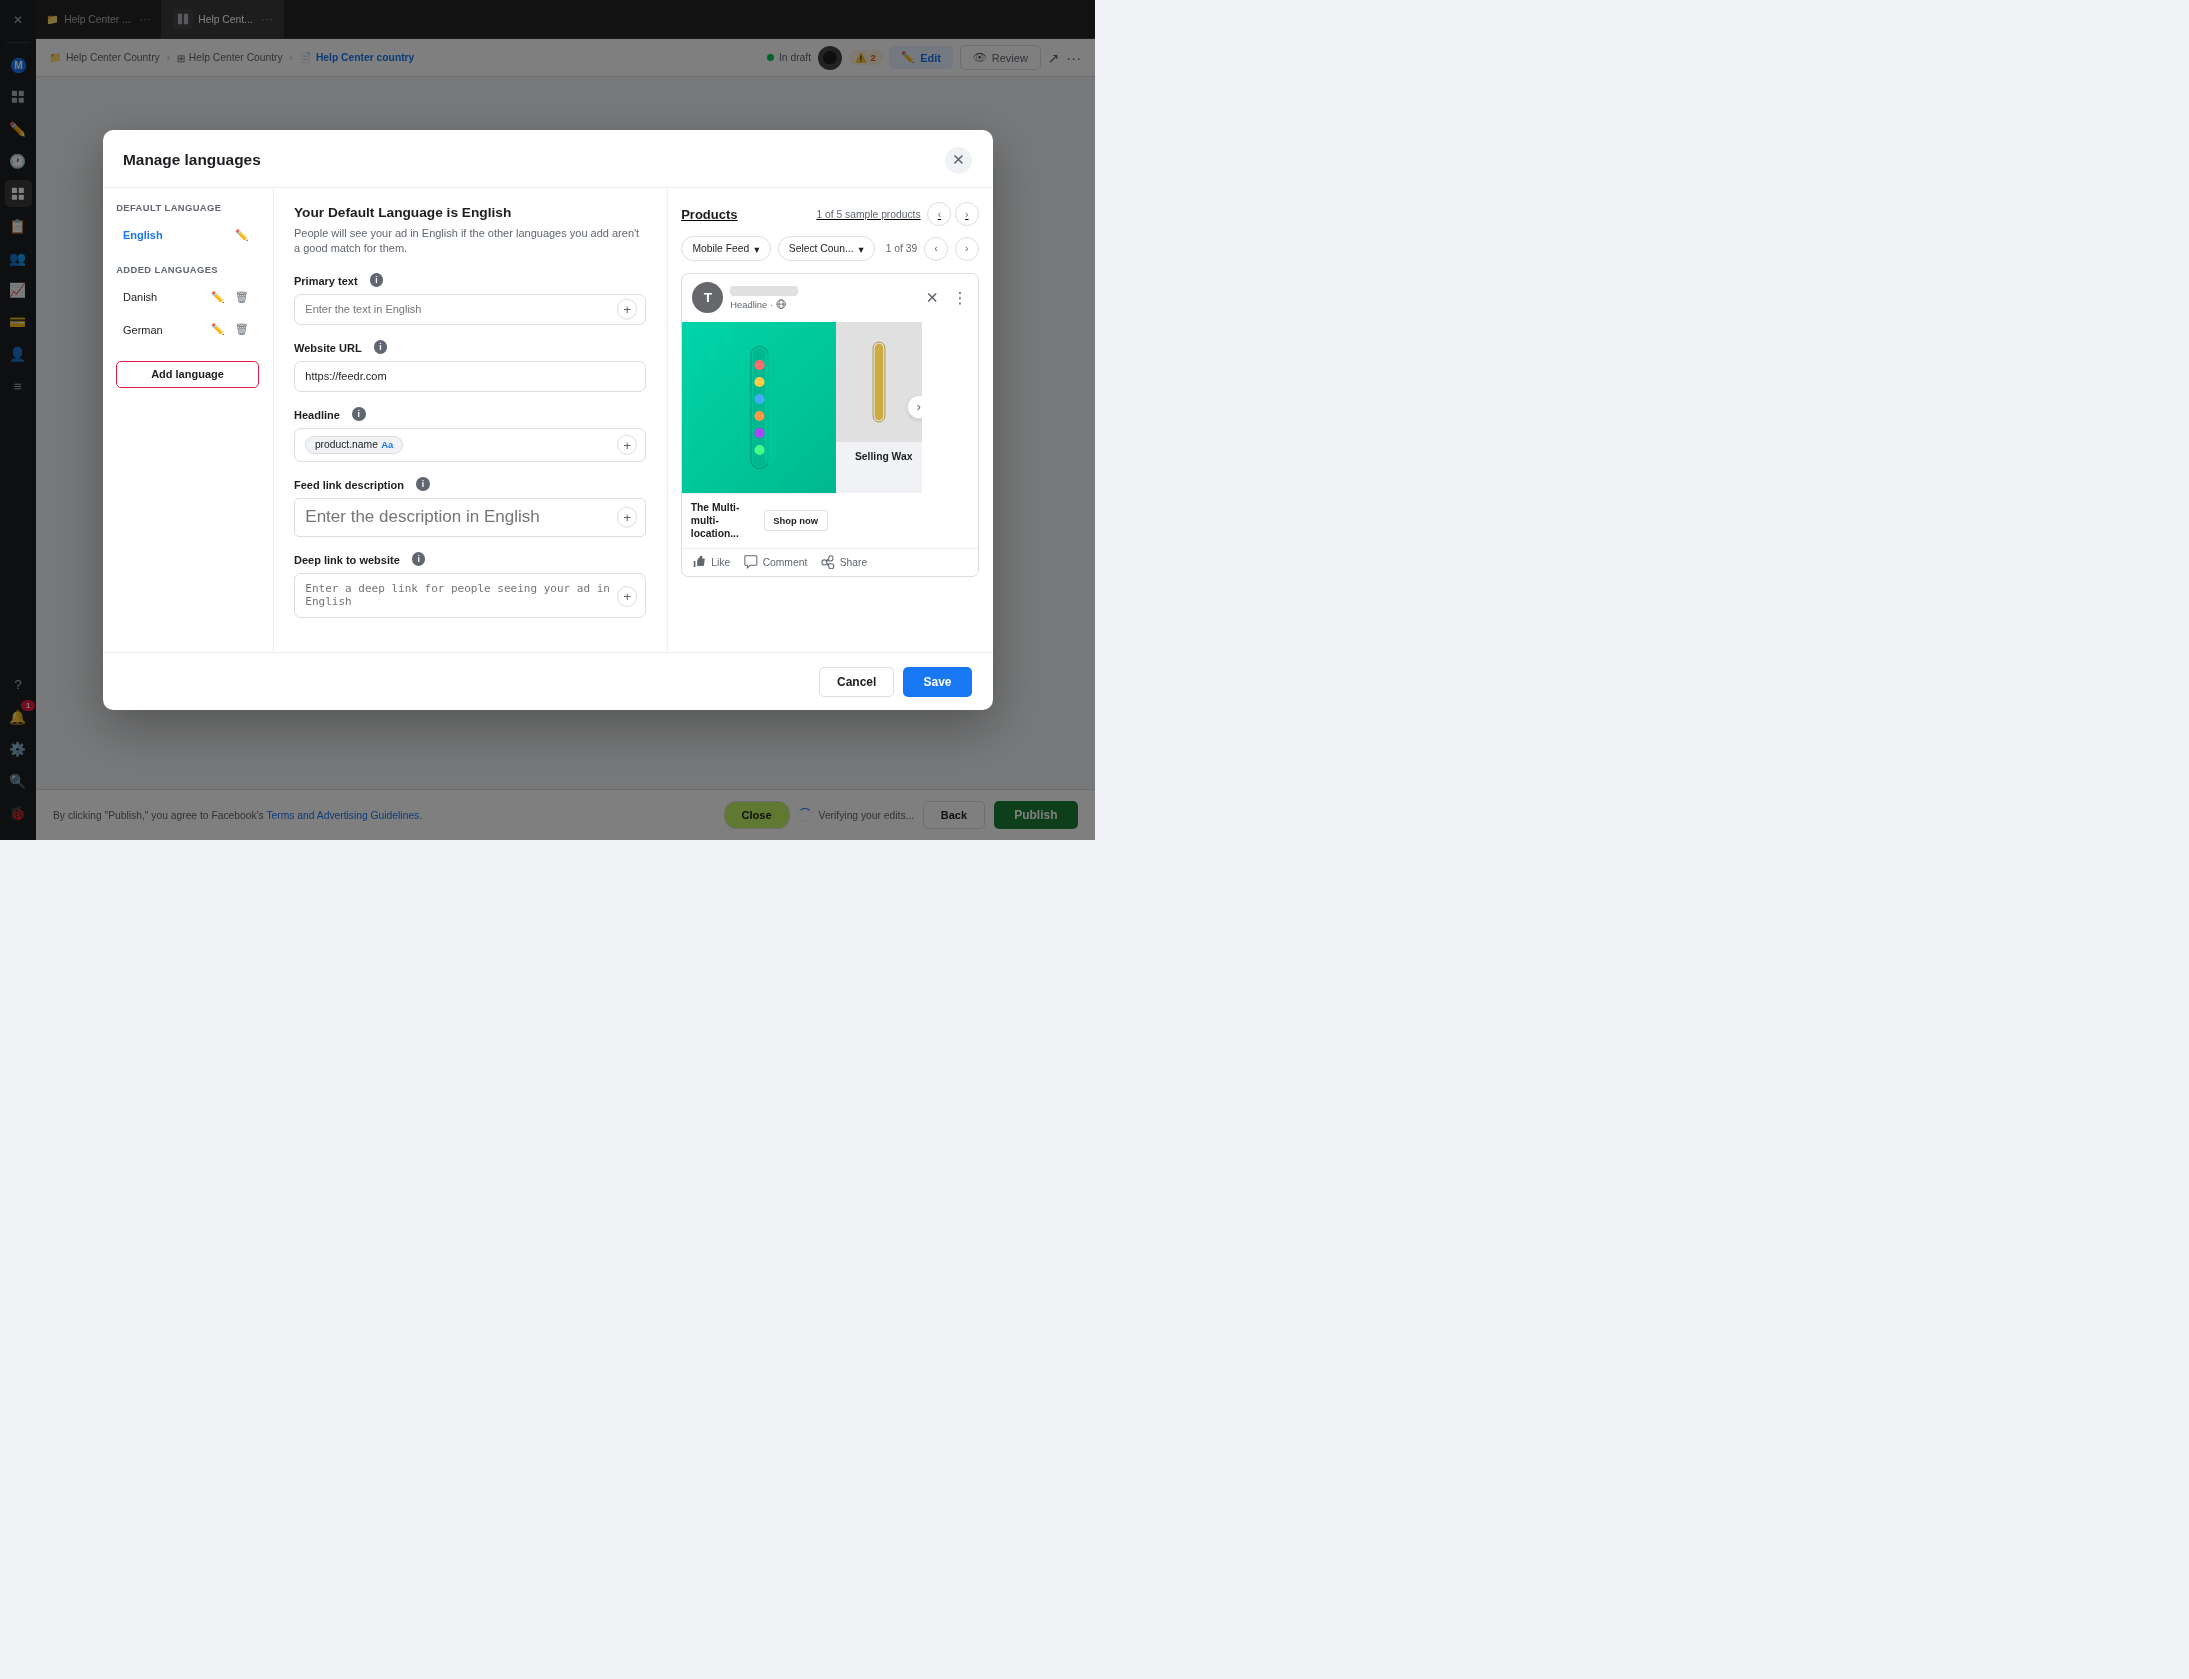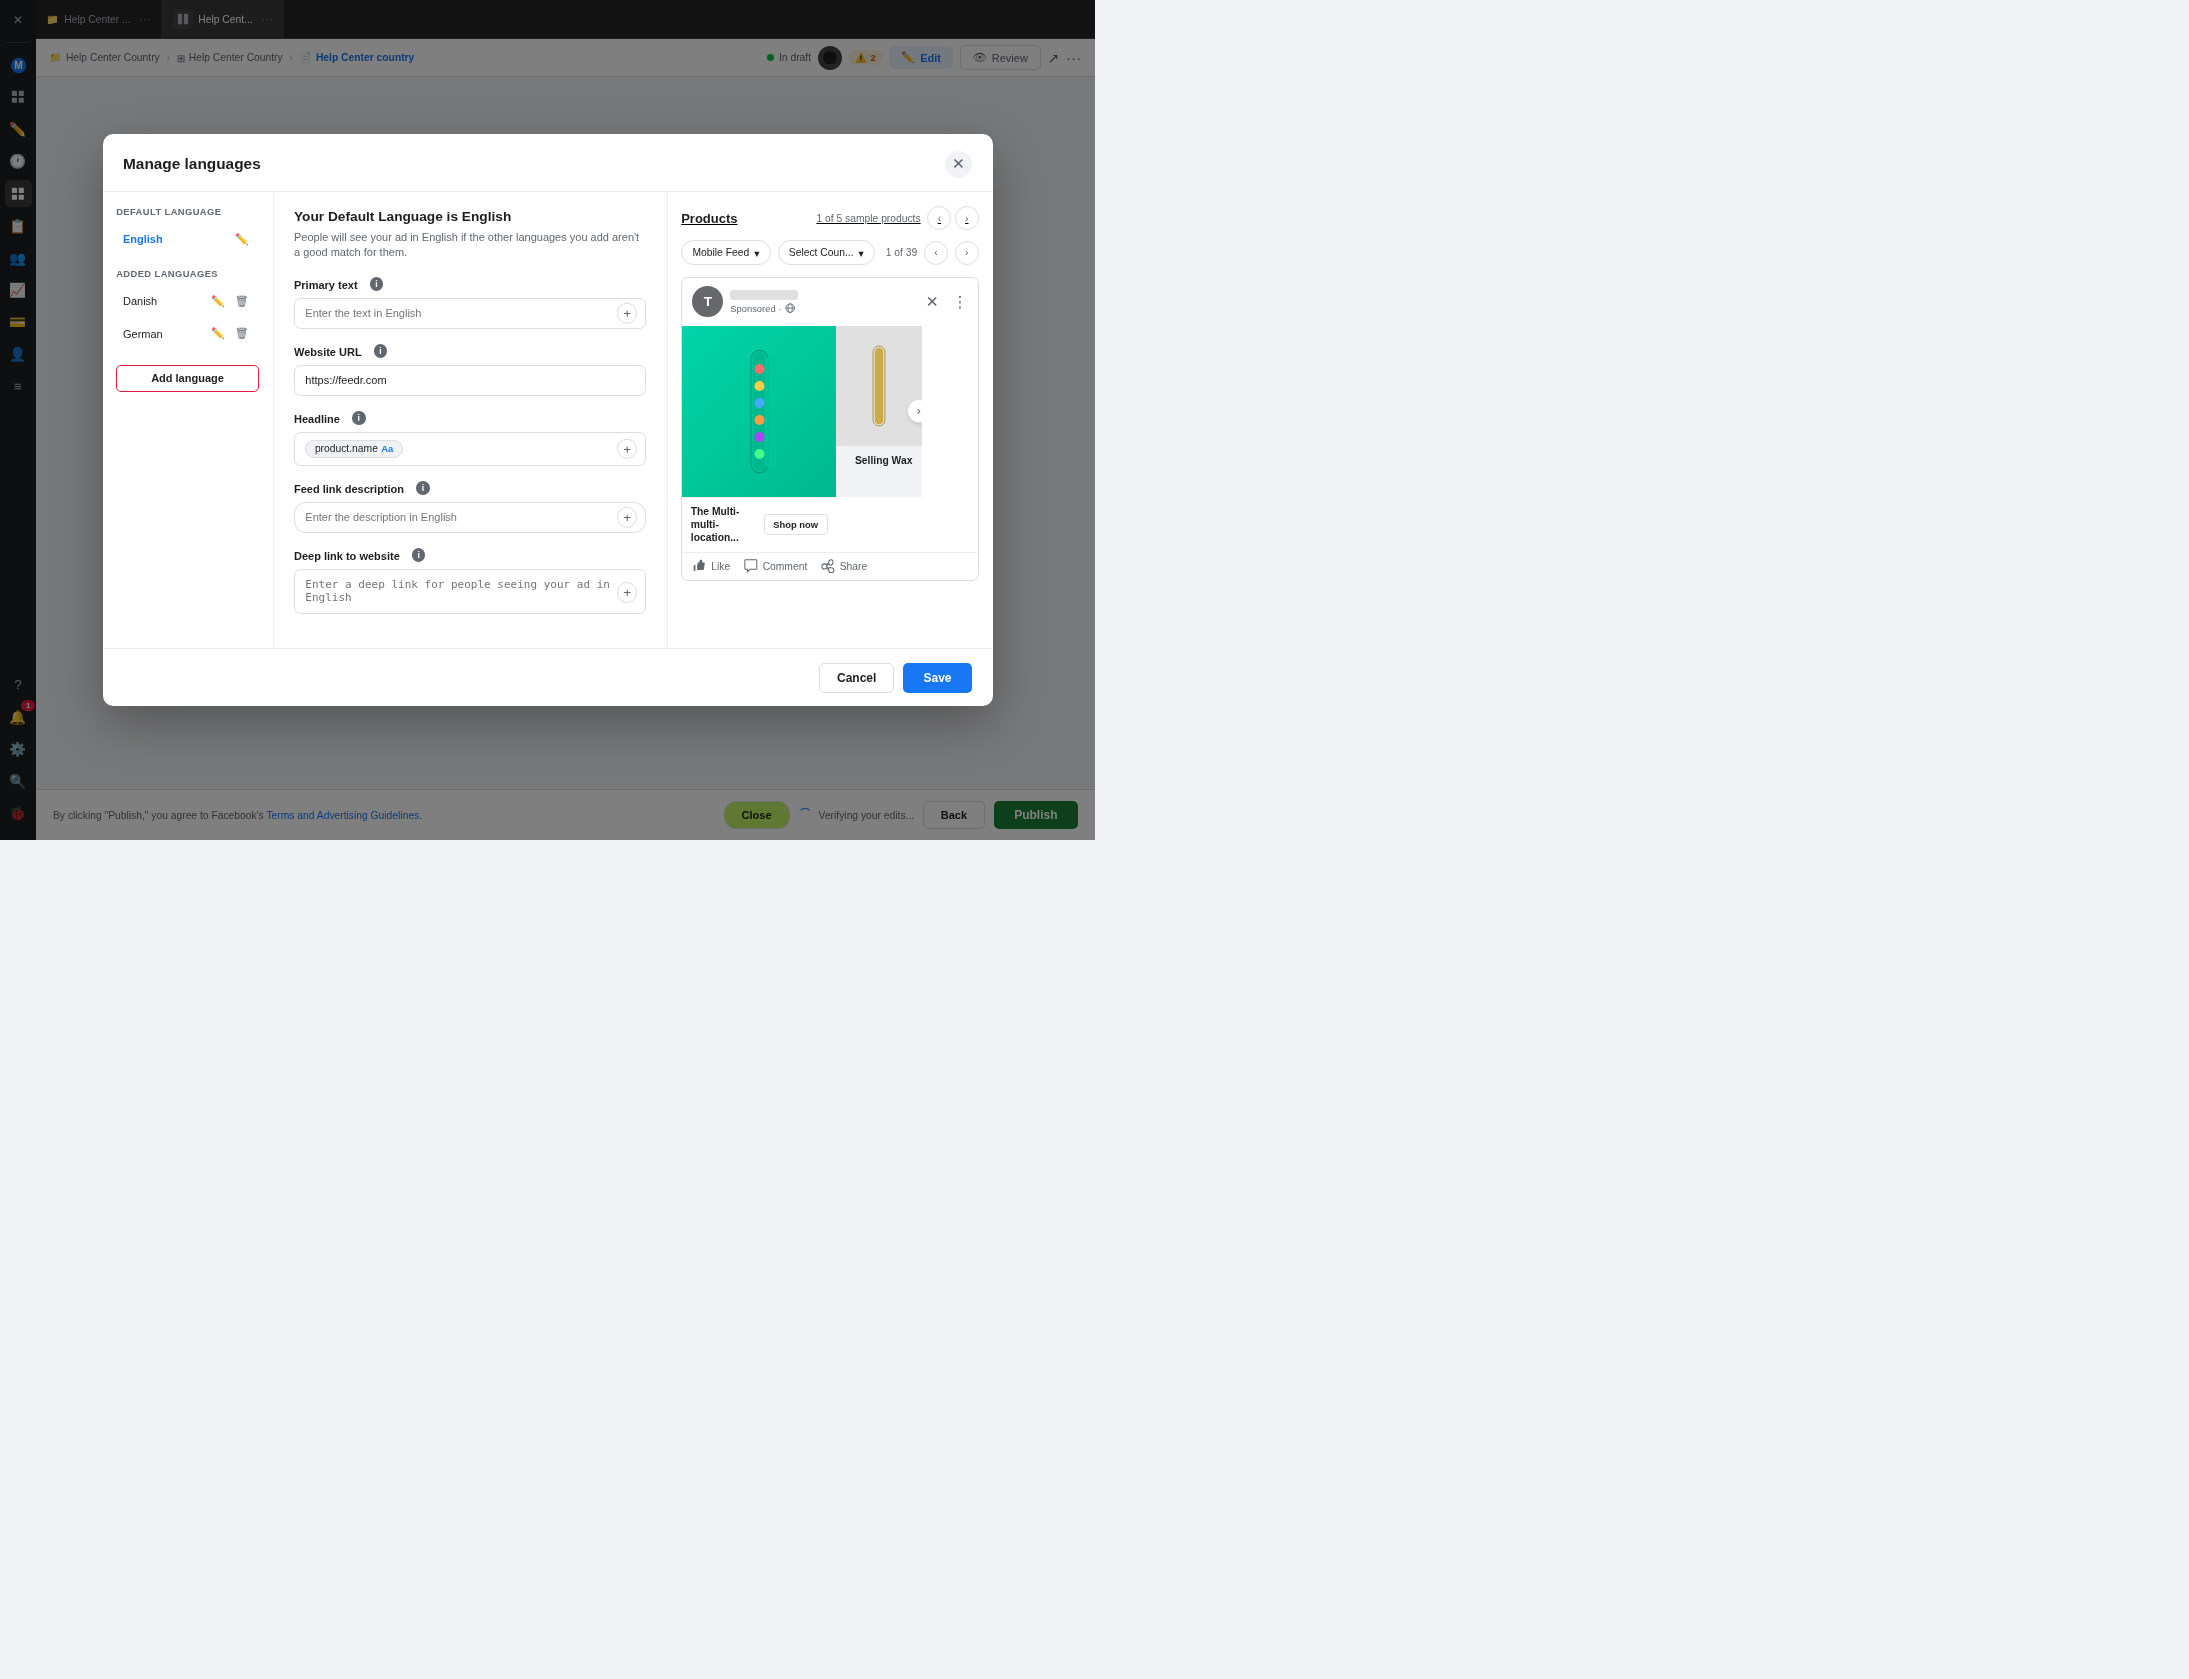--- a/index.html
+++ b/index.html
@@ -329,21 +329,21 @@
               <button class="field-plus-btn">+</button>
             </div>
           </div>
 
           <div class="form-field">
             <div class="field-label">
               <span>Feed link description</span>
               <span class="info-icon">i</span>
             </div>
             <div class="field-input-wrapper">
-              <input type="text" class="field-input" style="width: 100%; padding: 8.6px 34px 8.6px 10.3px; border: 0.9px solid rgb(221, 221, 221); border-radius: 12px; font-size: 11px; color: rgb(96, 103, 112);" placeholder="Enter the description in English">
+              <input type="text" class="field-input" style="width: 100%; padding: 8.6px 34px 8.6px 10.3px; border: 0.9px solid rgb(221, 221, 221); border-radius: 5px; font-size: 17px; color: rgb(96, 103, 112);" placeholder="Enter the description in English">
               <button class="field-plus-btn">+</button>
             </div>
           </div>
 
           <div class="form-field">
             <div class="field-label">
               <span>Deep link to website</span>
               <span class="info-icon">i</span>
             </div>
             <div class="field-input-wrapper">
@@ -380,21 +380,21 @@
           </div>
 
           <div class="ad-preview">
             <div class="ad-header">
               <div class="ad-avatar">
                 <span>T</span>
               </div>
               <div class="ad-sponsor-info">
                 <div class="ad-name"></div>
                 <div class="ad-sponsored">
-                  <span>Sponsored ·</span>
+                  <span>Headline ·</span>
                   <svg width="10.3" height="10.3" viewBox="0 0 12 12" fill="none">
                       <circle cx="6" cy="6" r="5" stroke="#606770" stroke-width="1" fill="none"></circle>
                       <ellipse cx="6" cy="6" rx="2.5" ry="5" stroke="#606770" stroke-width="1" fill="none"></ellipse>
                       <line x1="1" y1="6" x2="11" y2="6" stroke="#606770" stroke-width="1"></line>
                     </svg>
                 </div>
               </div>
               <span class="ad-close">✕</span>
               <span class="ad-more" style="margin-left:6.8px;">⋮</span>
             </div>

